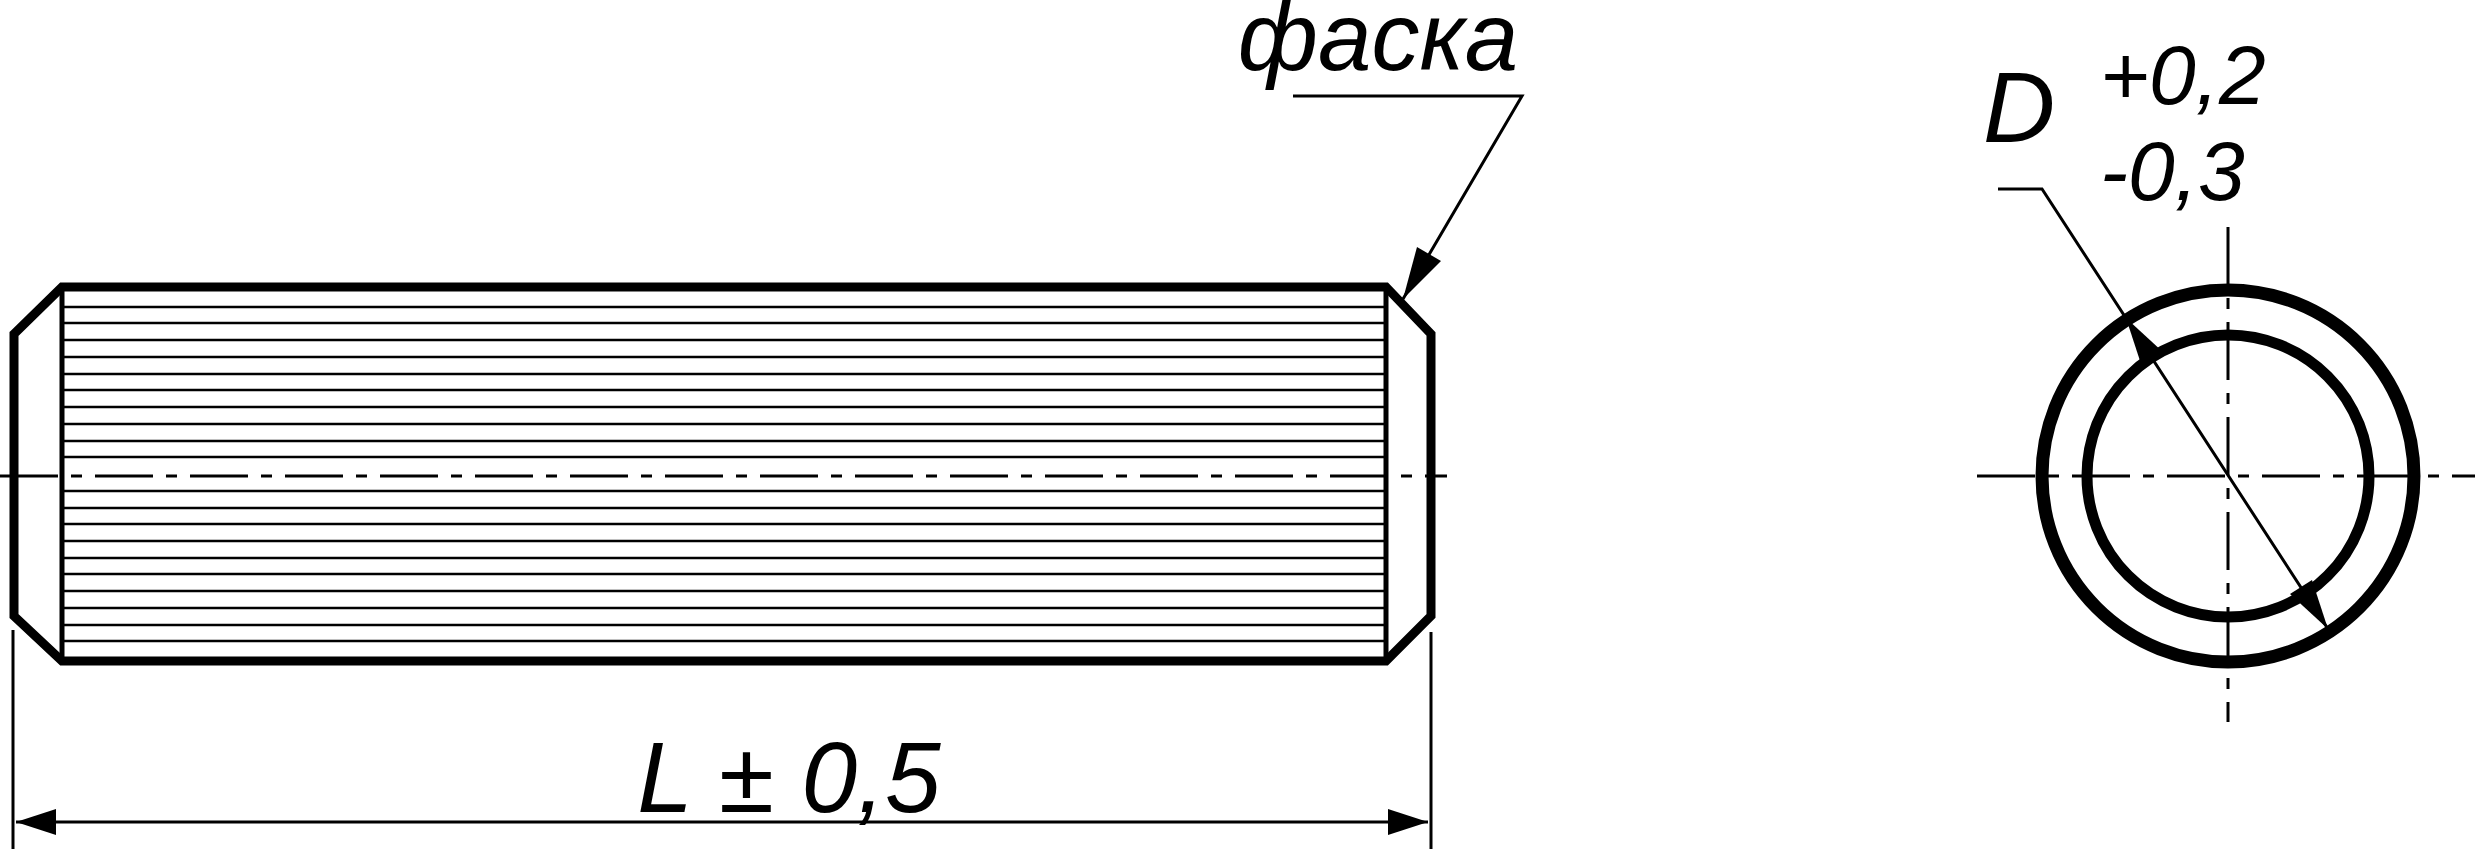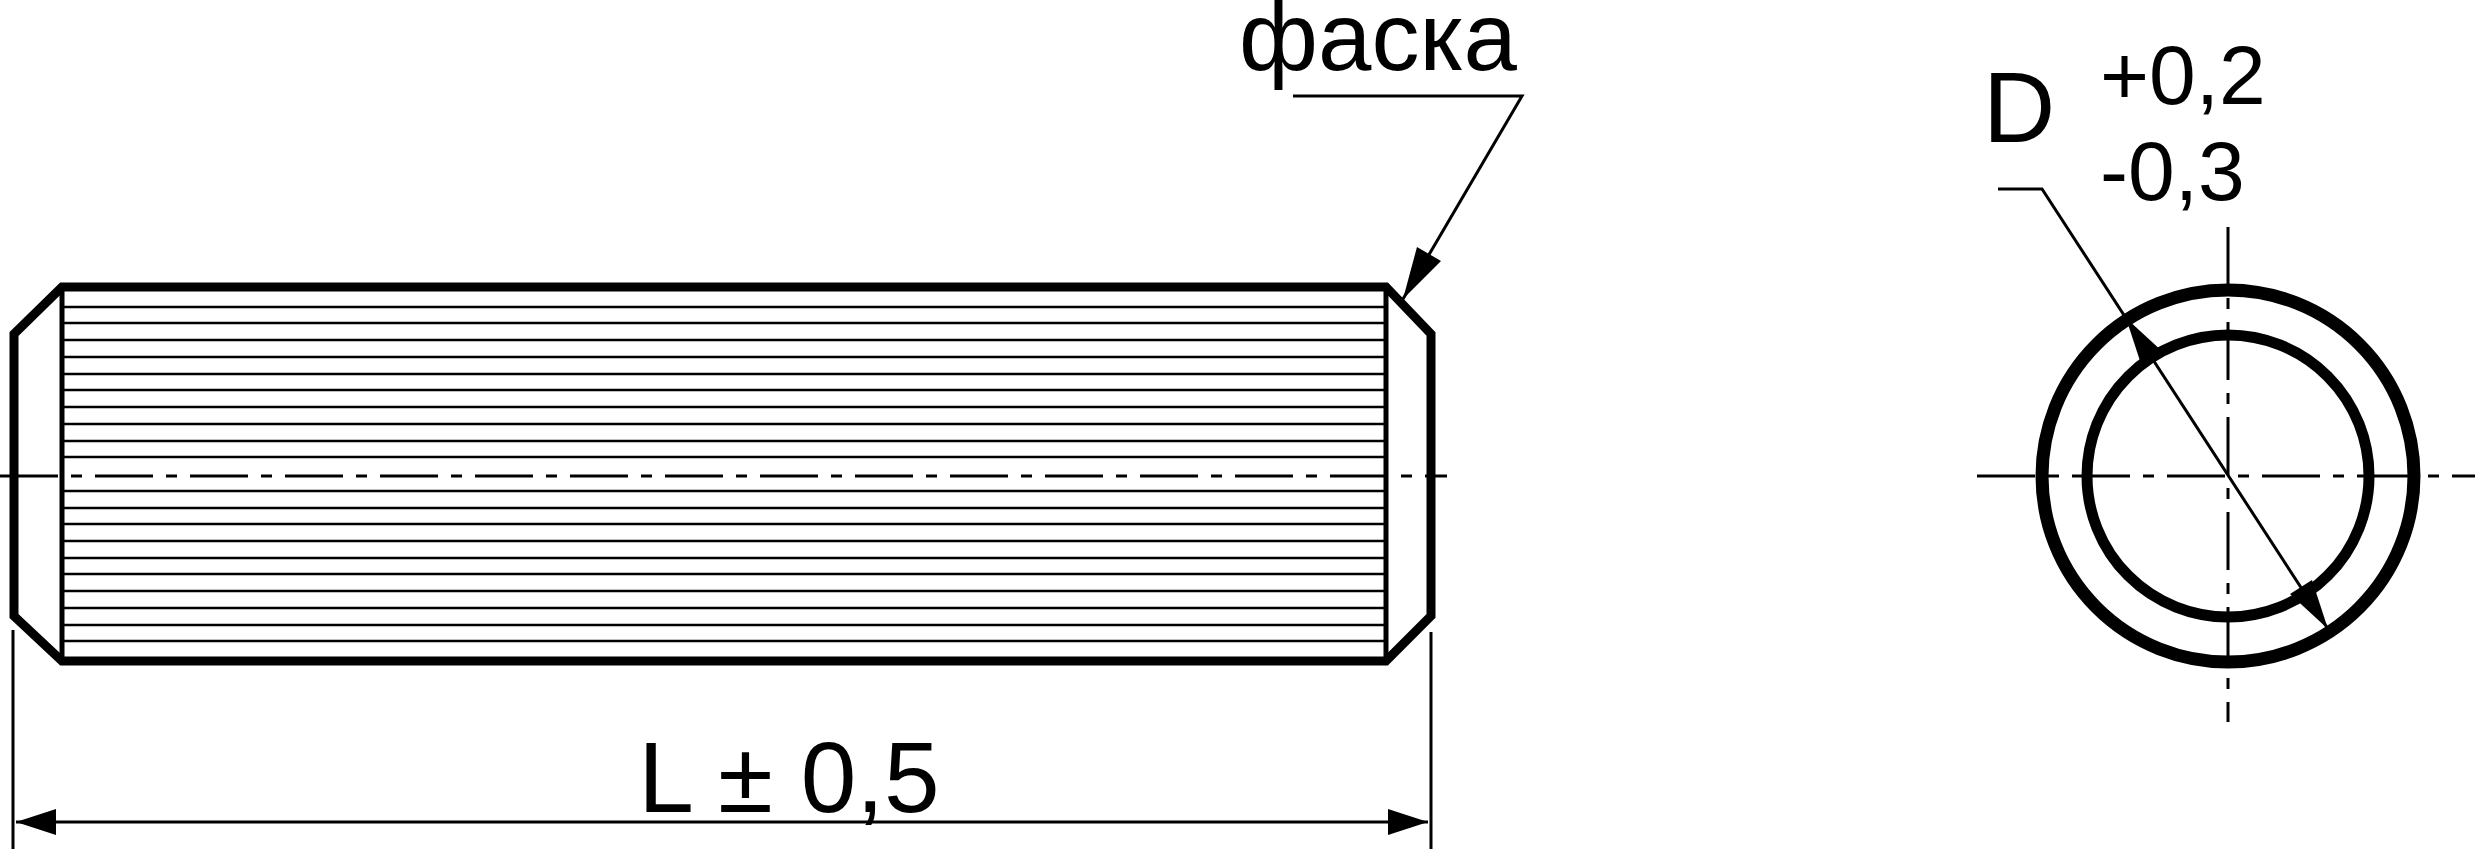--- a/index.html
+++ b/index.html
@@ -5,20 +5,21 @@
   html, body {
     margin: 0;
     padding: 0;
     background: #ffffff;
   }
   .drawing-wrap {
     width: 2478px;
     height: 849px;
     background: #fde047;
     overflow: hidden;
+    font-style: italic;
   }
   svg {
     display: block;
   }
   .ink-stroke   { stroke: #000000; fill: none; }
   .ink-fill     { fill: #000000; stroke: none; }
   .outline      { stroke-width: 9; stroke-linejoin: miter; }
   .boundary     { stroke-width: 5; }
   .flute        { stroke-width: 2.6; }
   .thin         { stroke-width: 3; }

